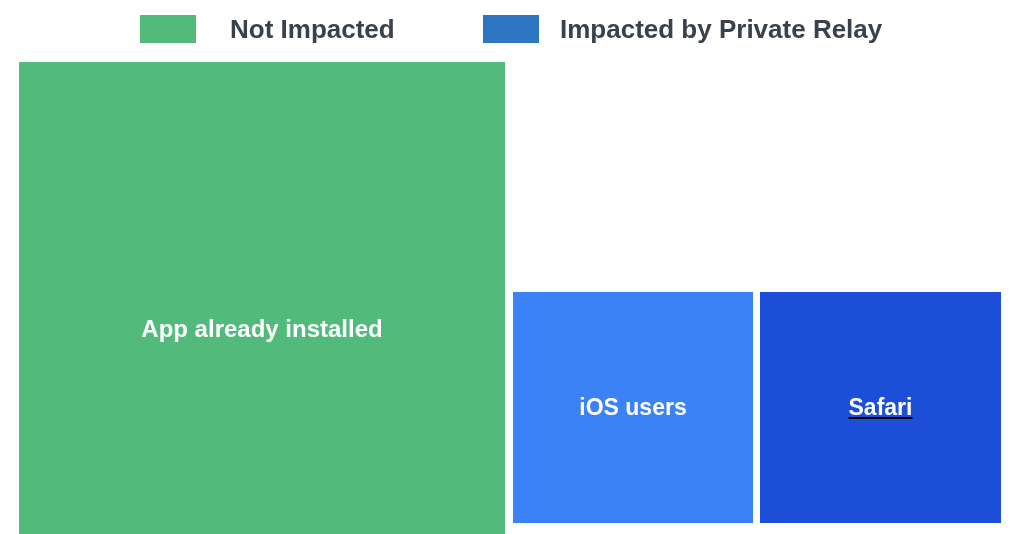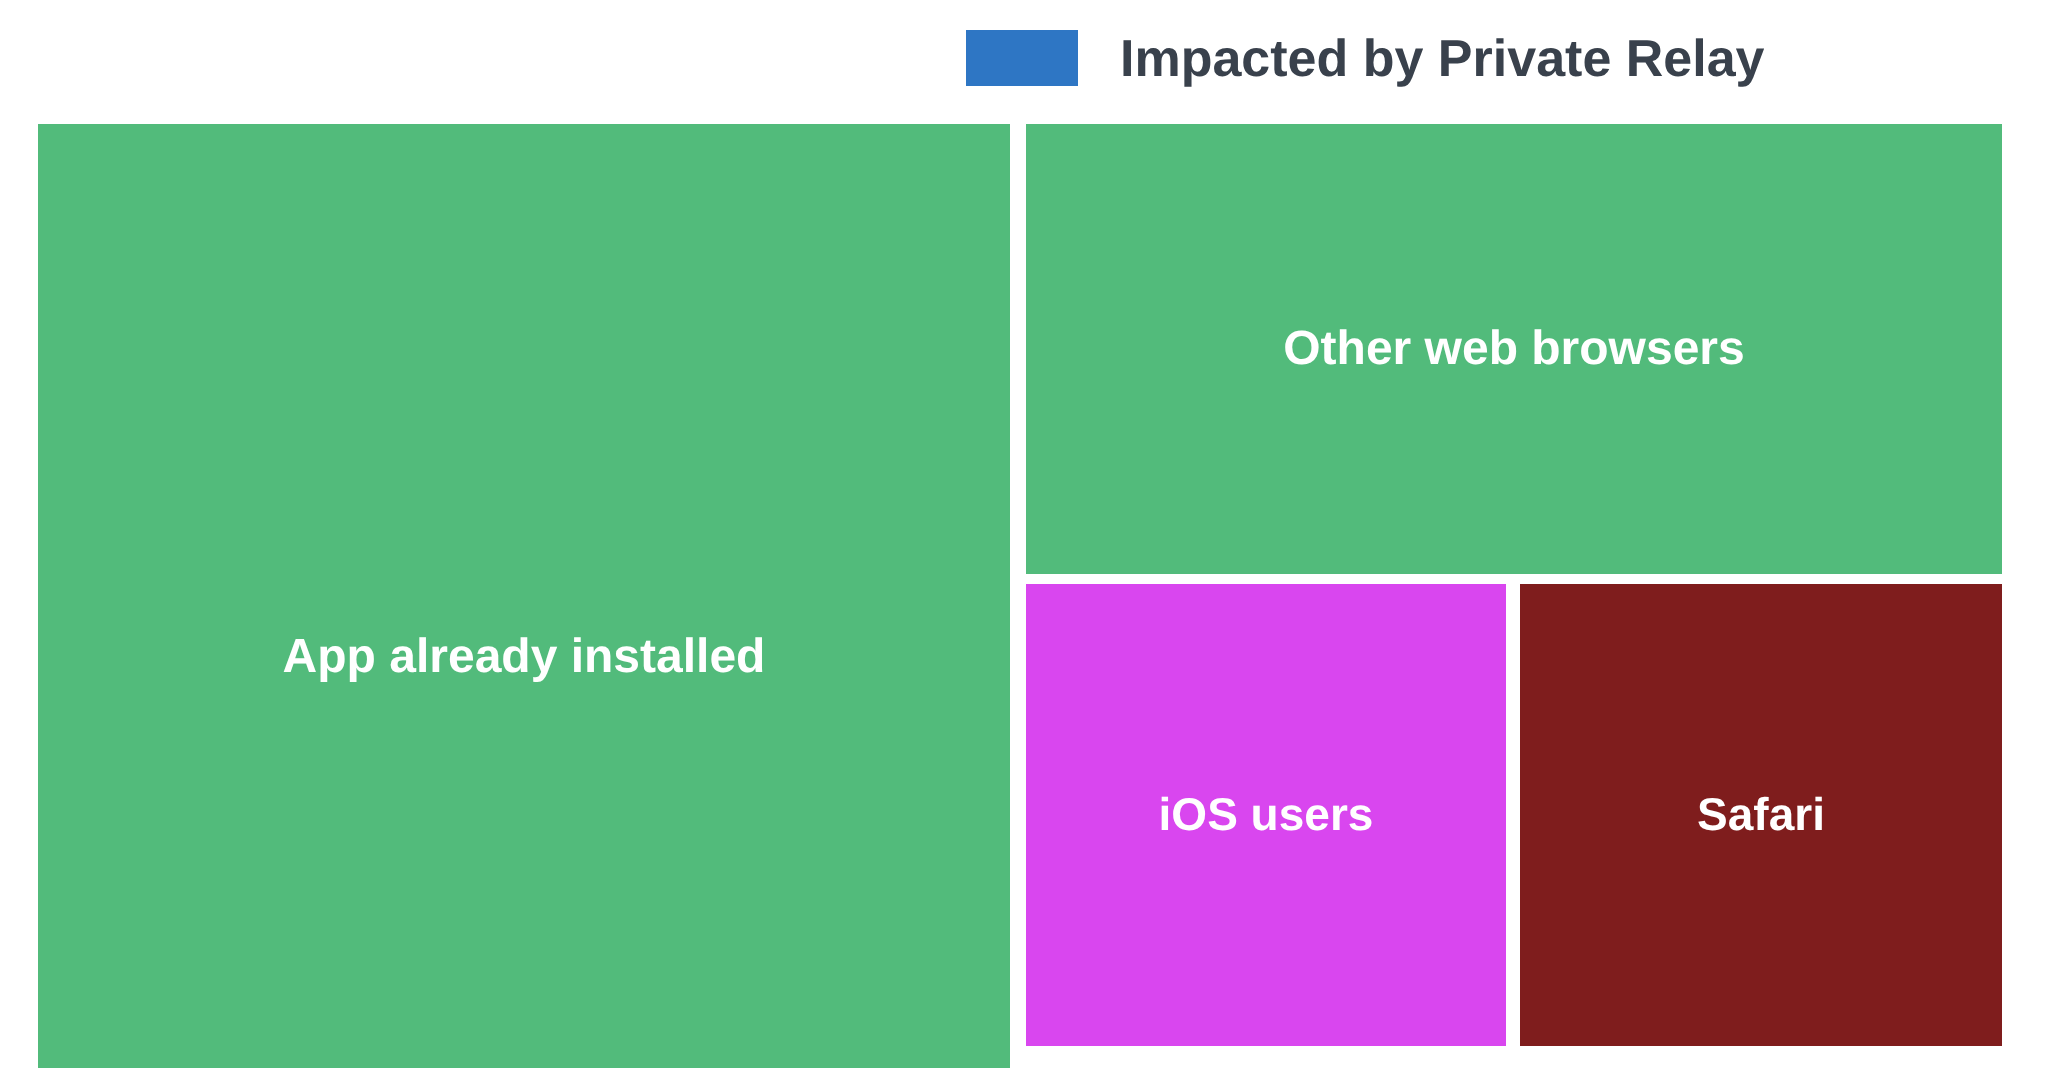--- a/index.html
+++ b/index.html
@@ -60,34 +60,35 @@
   .tile-app    { left: 19px;  top: 62px;  width: 486px; height: 534px; }
   .tile-other  { left: 513px; top: 62px;  width: 488px; height: 225px; }
   .tile-ios    { left: 513px; top: 292px; width: 240px; height: 231px; }
   .tile-safari { left: 760px; top: 292px; width: 241px; height: 231px; }
 </style>
 </head>
 <body>
 
 <div class="canvas">
 
+  <div class="legend-item first">
+    <span class="swatch green" style="background: rgb(82, 187, 123);"></span>
+    <span class="legend-label">Not Impacted</span>
+  </div>
   <div class="legend-item second">
     <span class="swatch blue" style="background: rgb(46, 118, 196);"></span>
     <span class="legend-label">Impacted by Private Relay</span>
   </div>
 
   <div class="tile green tile-app" style="background: rgb(82, 187, 123);">
     <div class="tile-label">App already installed</div>
   </div>
 
-  <div class="tile green tile-other" style="background: rgb(82, 187, 123);">
-    <div class="tile-label">Other web browsers</div>
-  </div>
 
-  <div class="tile green tile-ios" style="background: #d946ef;">
+  <div class="tile green tile-ios" style="background: #3b82f6;">
     <div class="tile-label small">iOS users</div>
   </div>
 
-  <div class="tile blue tile-safari" style="background: #7f1d1d;">
+  <div class="tile blue tile-safari" style="background: #1d4ed8; text-decoration: underline;">
     <div class="tile-label small">Safari</div>
   </div>
 
 </div>
 
 </body></html>

